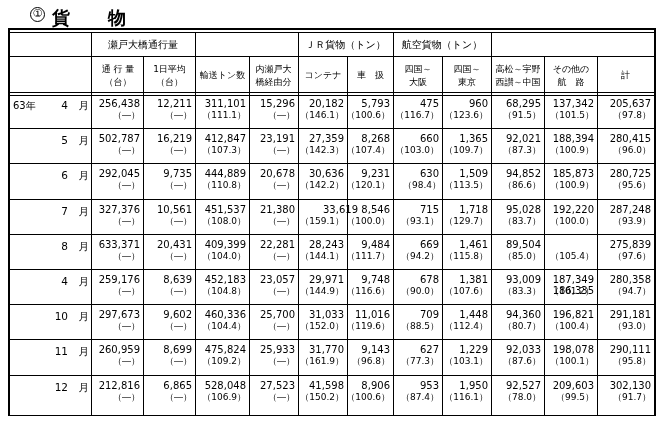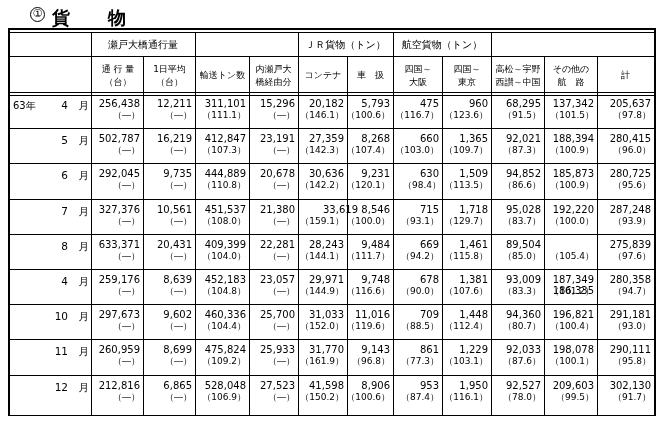--- a/index.html
+++ b/index.html
@@ -272,21 +272,21 @@
         <div class="cell num" style="left: 109px; width: 74px; top: 315.4px;">8,699</div>
         <div class="cell paren" style="left: 109px; width: 74px; top: 327.4px;">（―）</div>
         <div class="cell num" style="left: 163px; width: 74px; top: 315.4px; text-align: right;">475,824</div>
         <div class="cell paren" style="left: 163px; width: 74px; top: 327.4px;">（109.2）</div>
         <div class="cell num" style="left: 212px; width: 74px; top: 315.4px;">25,933</div>
         <div class="cell paren" style="left: 212px; width: 74px; top: 327.4px;">（―）</div>
         <div class="cell num" style="left: 261px; width: 74px; top: 315.4px;">31,770</div>
         <div class="cell paren" style="left: 261px; width: 74px; top: 327.4px;">（161.9）</div>
         <div class="cell num" style="left: 307px; width: 74px; top: 315.4px;">9,143</div>
         <div class="cell paren" style="left: 307px; width: 74px; top: 327.4px;">（96.8）</div>
-        <div class="cell num" style="left: 356px; width: 74px; top: 315.4px;">861</div>
+        <div class="cell num" style="left: 356px; width: 74px; top: 315.4px;">627</div>
         <div class="cell paren" style="left: 356px; width: 74px; top: 327.4px;">（77.3）</div>
         <div class="cell num" style="left: 405px; width: 74px; top: 315.4px;">1,229</div>
         <div class="cell paren" style="left: 405px; width: 74px; top: 327.4px;">（103.1）</div>
         <div class="cell num" style="left: 458px; width: 74px; top: 315.4px;">92,033</div>
         <div class="cell paren" style="left: 458px; width: 74px; top: 327.4px;">（87.6）</div>
         <div class="cell num" style="left: 511px; width: 74px; top: 315.4px;">198,078</div>
         <div class="cell paren" style="left: 511px; width: 74px; top: 327.4px;">（100.1）</div>
         <div class="cell num" style="left: 568px; width: 74px; top: 315.4px;">290,111</div>
         <div class="cell paren" style="left: 568px; width: 74px; top: 327.4px;">（95.8）</div>
         <div class="hline" style="top: 345.6px; width: 646px;"></div>

